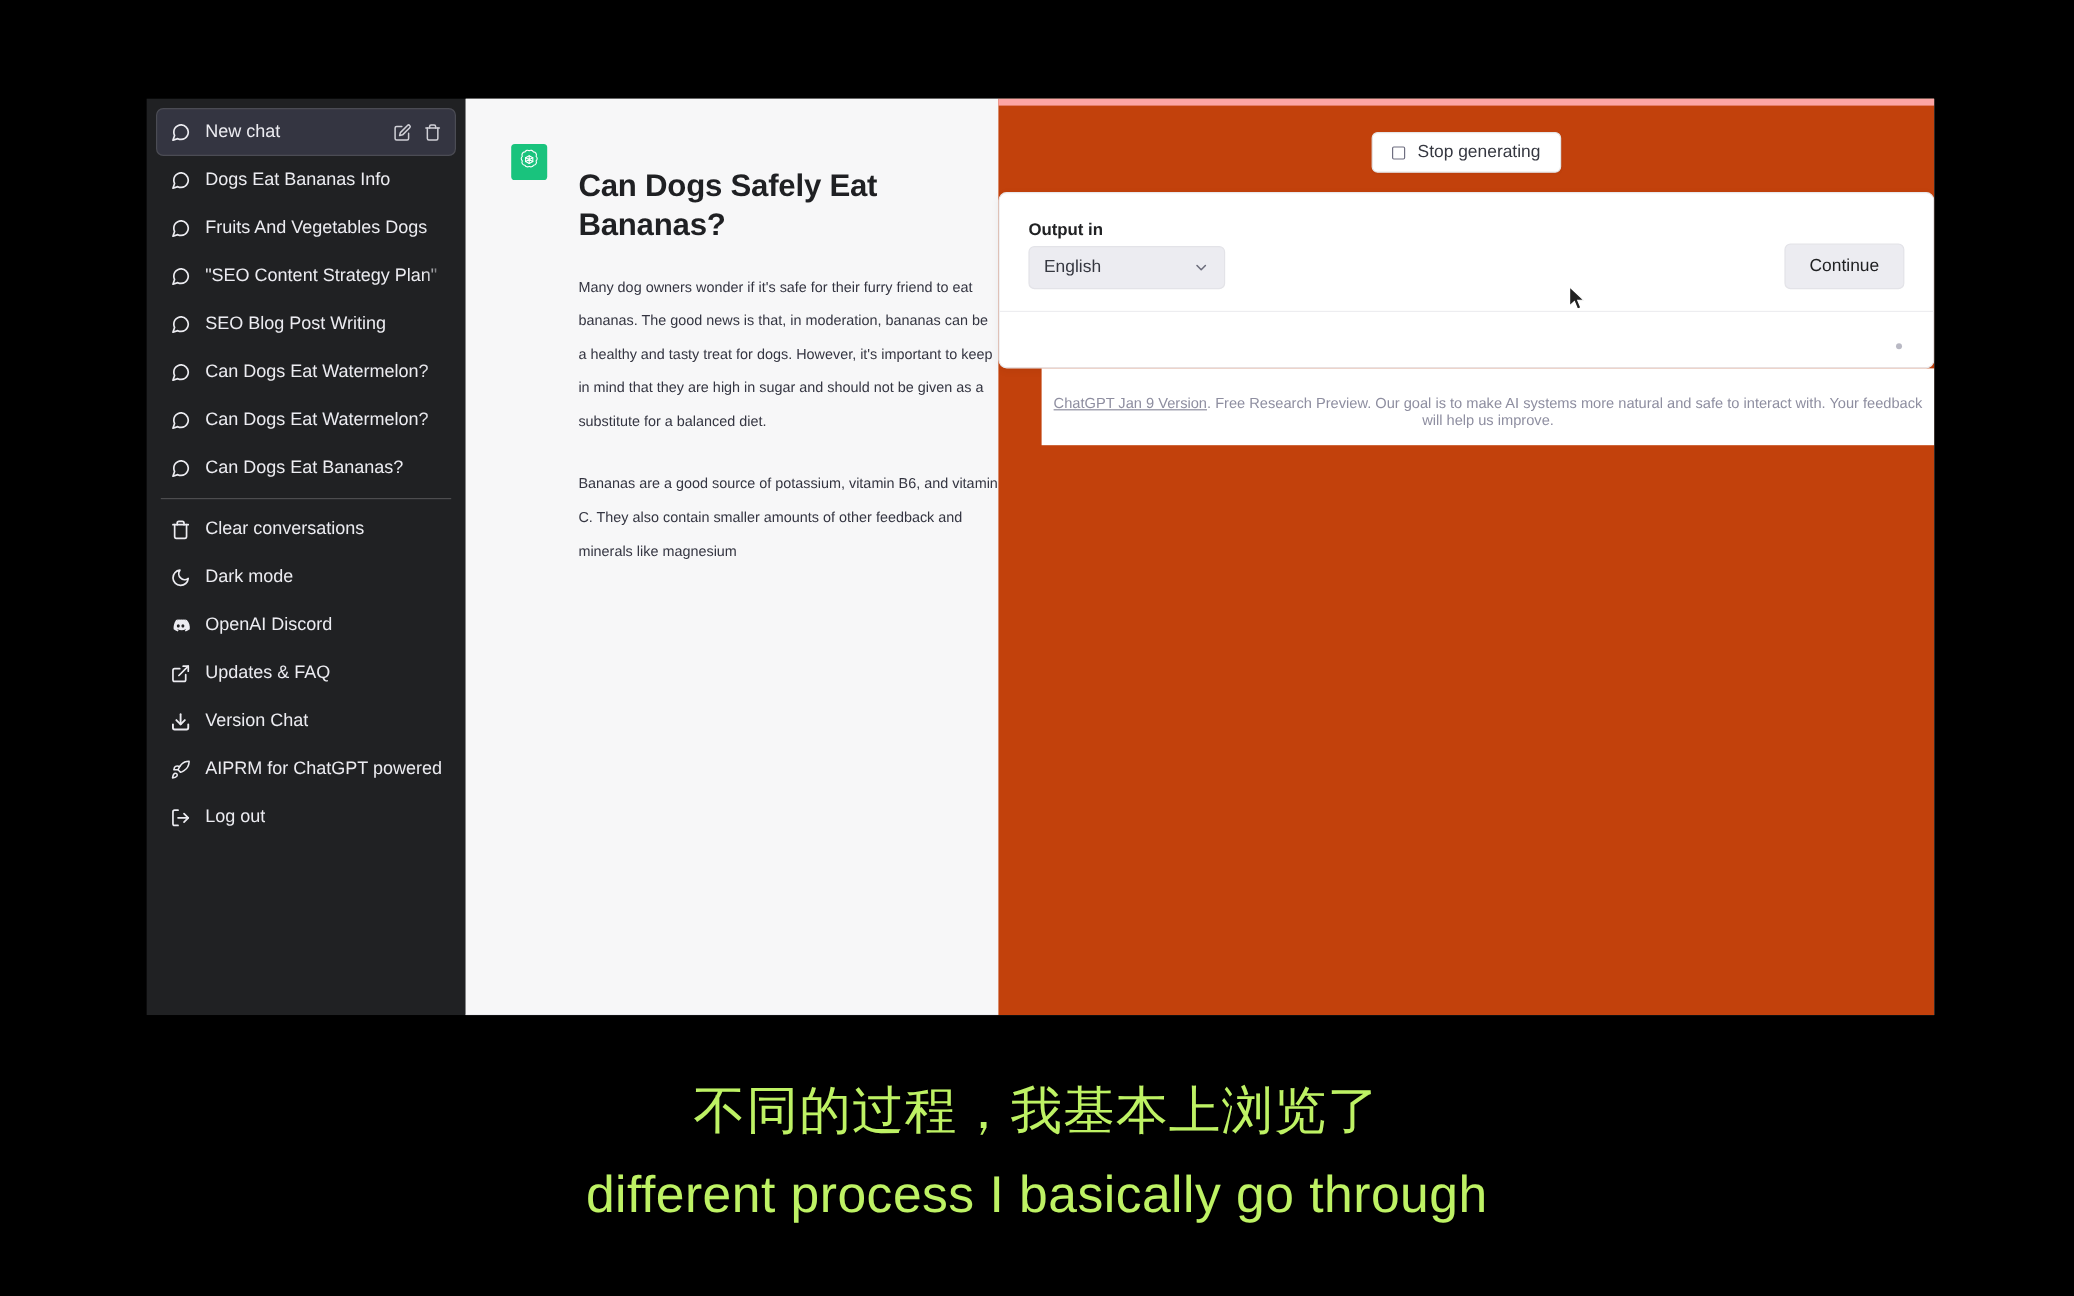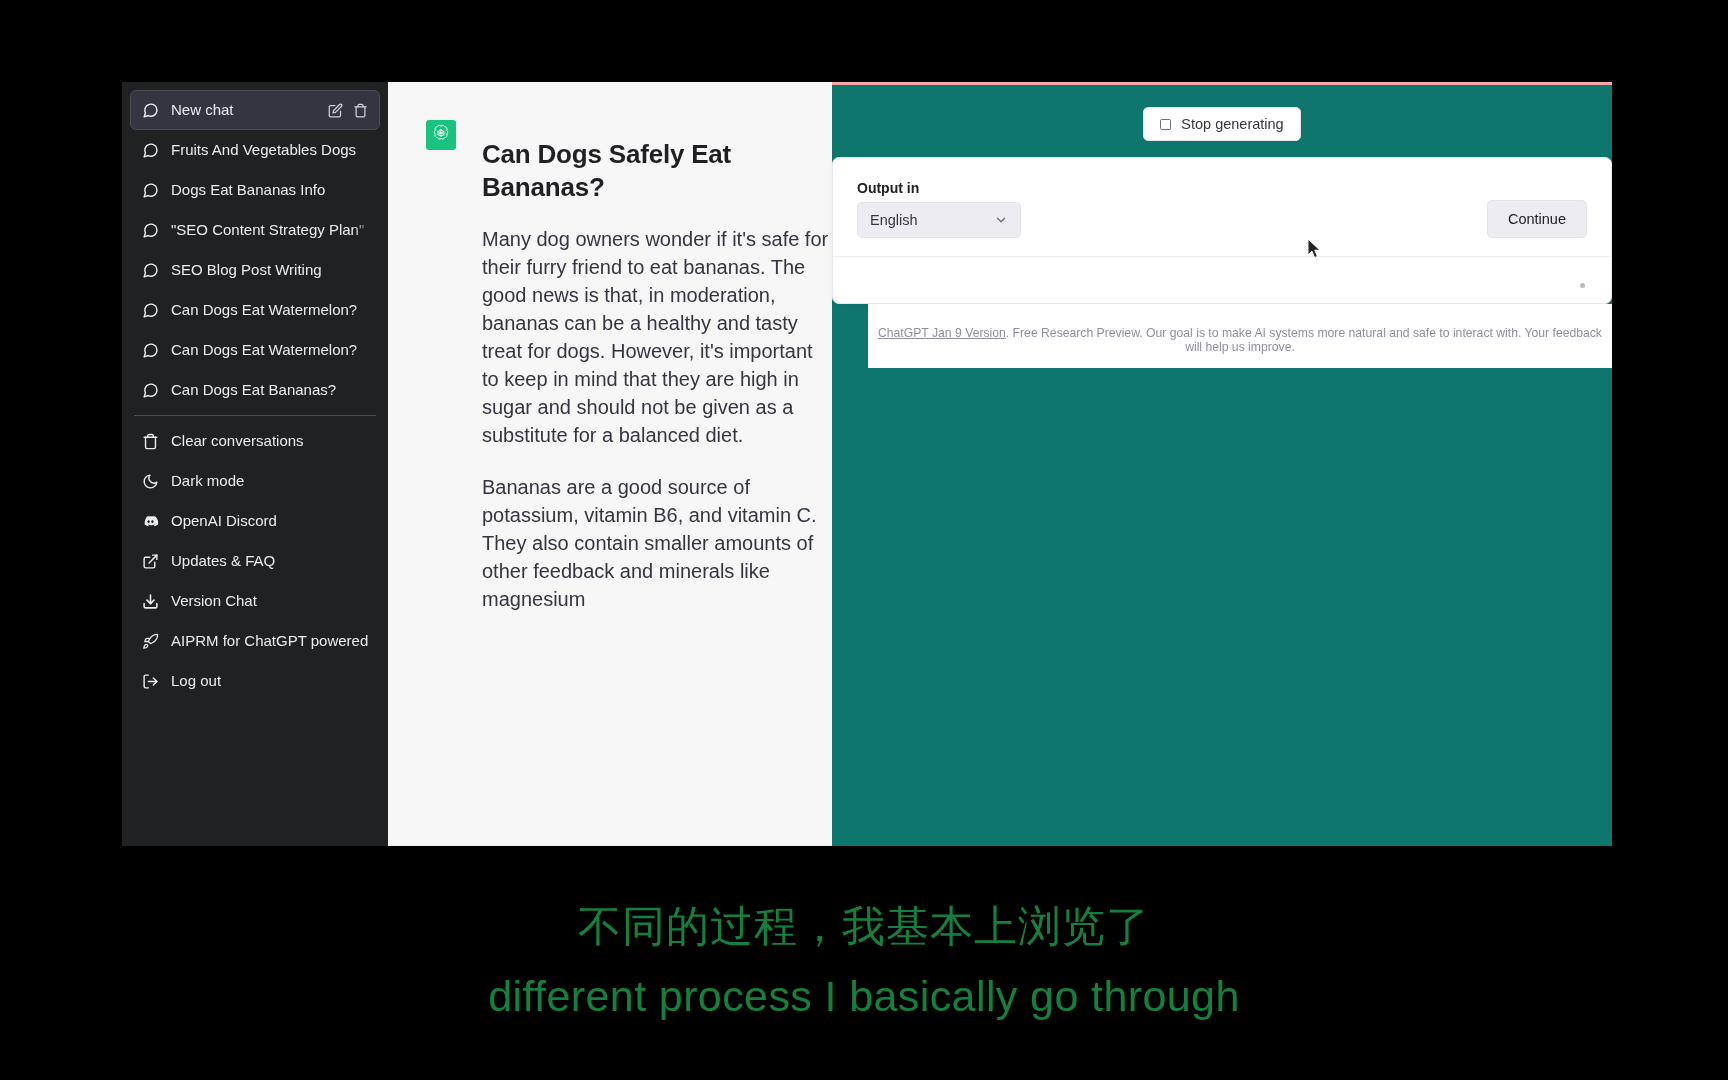--- a/index.html
+++ b/index.html
@@ -130,35 +130,35 @@
   .msg-body { flex: 1; padding-top: 2px; }
   #article-title {
     font-size: 26px;
     font-weight: 700;
     color: #1f2023;
     letter-spacing: -0.2px;
     margin: 28px 0 22px 0;
     line-height: 1.25;
   }
   .para {
-    font-size: 20px;
+    font-size: 12px;
     line-height: 28px;
     color: #343541;
     margin-bottom: 24px;
     max-width: 612px;
   }
   .para:last-child { margin-bottom: 0; }
 
   #scroll-gap { flex: 1; background: #fff; }
 
   
   #composer-area {
     position: relative;
-    background: #0f766e;
-    border-top: 3px solid #fca5a5;
+    background: #c2410c;
+    border-top: 6px solid #fca5a5;
     padding-bottom: 17px;
   }
   #stop-row {
     display: flex;
     justify-content: center;
     padding: 22px 0 16px 0;
   }
   #stop-generating {
     display: inline-flex;
     align-items: center;
@@ -257,21 +257,21 @@
     width: 16px; height: 22px;
     pointer-events: none;
   }
 
   
   #subtitles {
     position: absolute;
     left: 0; right: 0;
     top: 900px;
     text-align: center;
-    color: #15803d;
+    color: #bef264;
   }
   #subtitle-cn {
     font-size: 43px;
     line-height: 1.25;
     letter-spacing: 1px;
     text-shadow: 0 0 3px rgba(0,0,0,0.9);
     font-family: "DejaVu Sans", sans-serif;
   }
   #subtitle-en {
     font-size: 43px;
@@ -314,29 +314,29 @@
         </span>
       </div>
 
       <div id="conversation-list">
         <div class="nav-item convo-fade">
           <span class="ic">
             <svg viewBox="0 0 24 24" fill="none" stroke="currentColor" stroke-width="2" stroke-linecap="round" stroke-linejoin="round">
                 <path d="M21 11.5a8.38 8.38 0 0 1-.9 3.8 8.5 8.5 0 0 1-7.6 4.7 8.38 8.38 0 0 1-3.8-.9L3 21l1.9-5.7a8.38 8.38 0 0 1-.9-3.8 8.5 8.5 0 0 1 4.7-7.6 8.38 8.38 0 0 1 3.8-.9h.5a8.48 8.48 0 0 1 8 8v.5z"></path>
               </svg>
           </span>
+          <span class="nav-label">Dogs Eat Bananas Info</span>
+        </div>
+        <div class="nav-item convo-fade">
+          <span class="ic">
+            <svg viewBox="0 0 24 24" fill="none" stroke="currentColor" stroke-width="2" stroke-linecap="round" stroke-linejoin="round">
+                <path d="M21 11.5a8.38 8.38 0 0 1-.9 3.8 8.5 8.5 0 0 1-7.6 4.7 8.38 8.38 0 0 1-3.8-.9L3 21l1.9-5.7a8.38 8.38 0 0 1-.9-3.8 8.5 8.5 0 0 1 4.7-7.6 8.38 8.38 0 0 1 3.8-.9h.5a8.48 8.48 0 0 1 8 8v.5z"></path>
+              </svg>
+          </span>
           <span class="nav-label">Fruits And Vegetables Dogs</span>
-        </div>
-        <div class="nav-item convo-fade">
-          <span class="ic">
-            <svg viewBox="0 0 24 24" fill="none" stroke="currentColor" stroke-width="2" stroke-linecap="round" stroke-linejoin="round">
-                <path d="M21 11.5a8.38 8.38 0 0 1-.9 3.8 8.5 8.5 0 0 1-7.6 4.7 8.38 8.38 0 0 1-3.8-.9L3 21l1.9-5.7a8.38 8.38 0 0 1-.9-3.8 8.5 8.5 0 0 1 4.7-7.6 8.38 8.38 0 0 1 3.8-.9h.5a8.48 8.48 0 0 1 8 8v.5z"></path>
-              </svg>
-          </span>
-          <span class="nav-label">Dogs Eat Bananas Info</span>
         </div>
         <div class="nav-item convo-fade">
           <span class="ic">
             <svg viewBox="0 0 24 24" fill="none" stroke="currentColor" stroke-width="2" stroke-linecap="round" stroke-linejoin="round">
                 <path d="M21 11.5a8.38 8.38 0 0 1-.9 3.8 8.5 8.5 0 0 1-7.6 4.7 8.38 8.38 0 0 1-3.8-.9L3 21l1.9-5.7a8.38 8.38 0 0 1-.9-3.8 8.5 8.5 0 0 1 4.7-7.6 8.38 8.38 0 0 1 3.8-.9h.5a8.48 8.48 0 0 1 8 8v.5z"></path>
               </svg>
           </span>
           <span class="nav-label">"SEO Content Strategy Plan"</span>
         </div>
         <div class="nav-item convo-fade">

